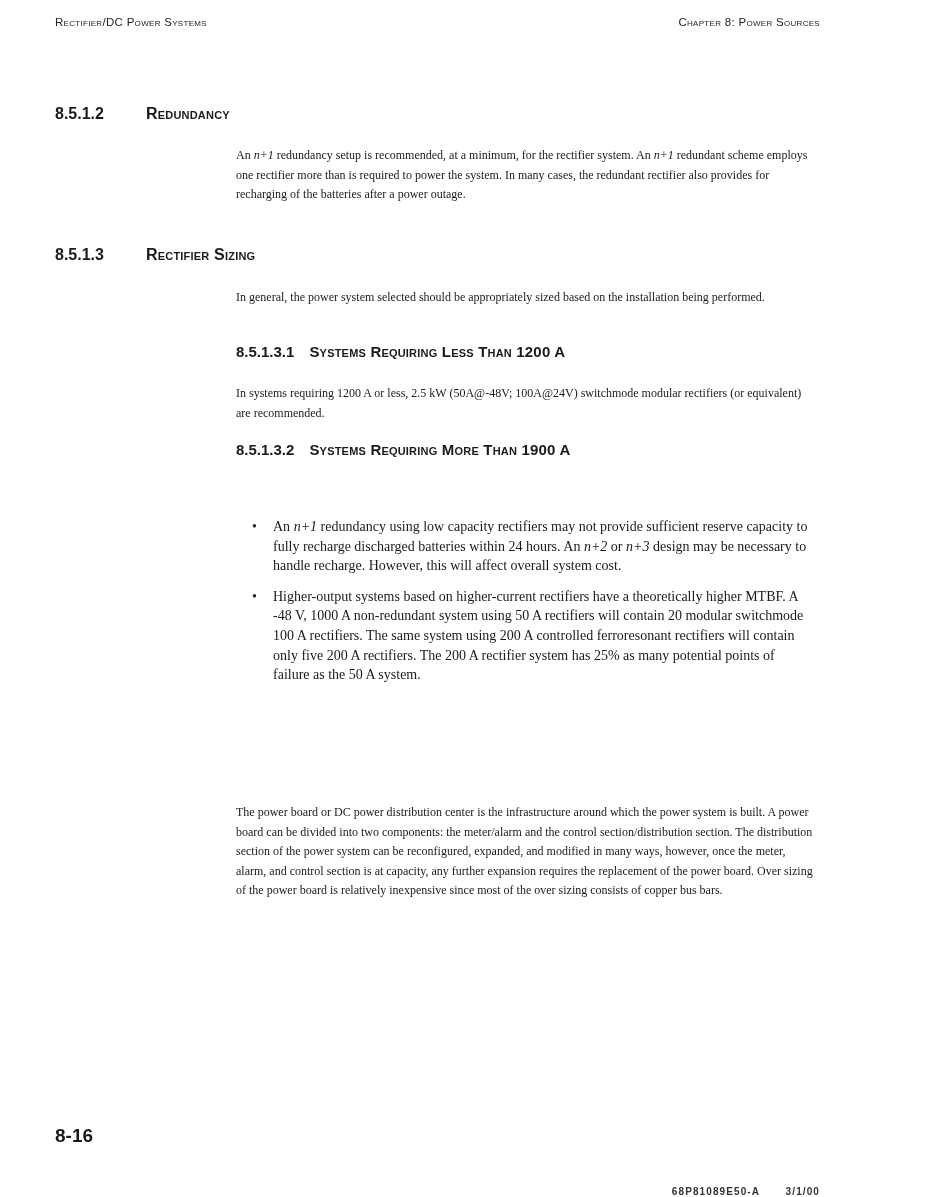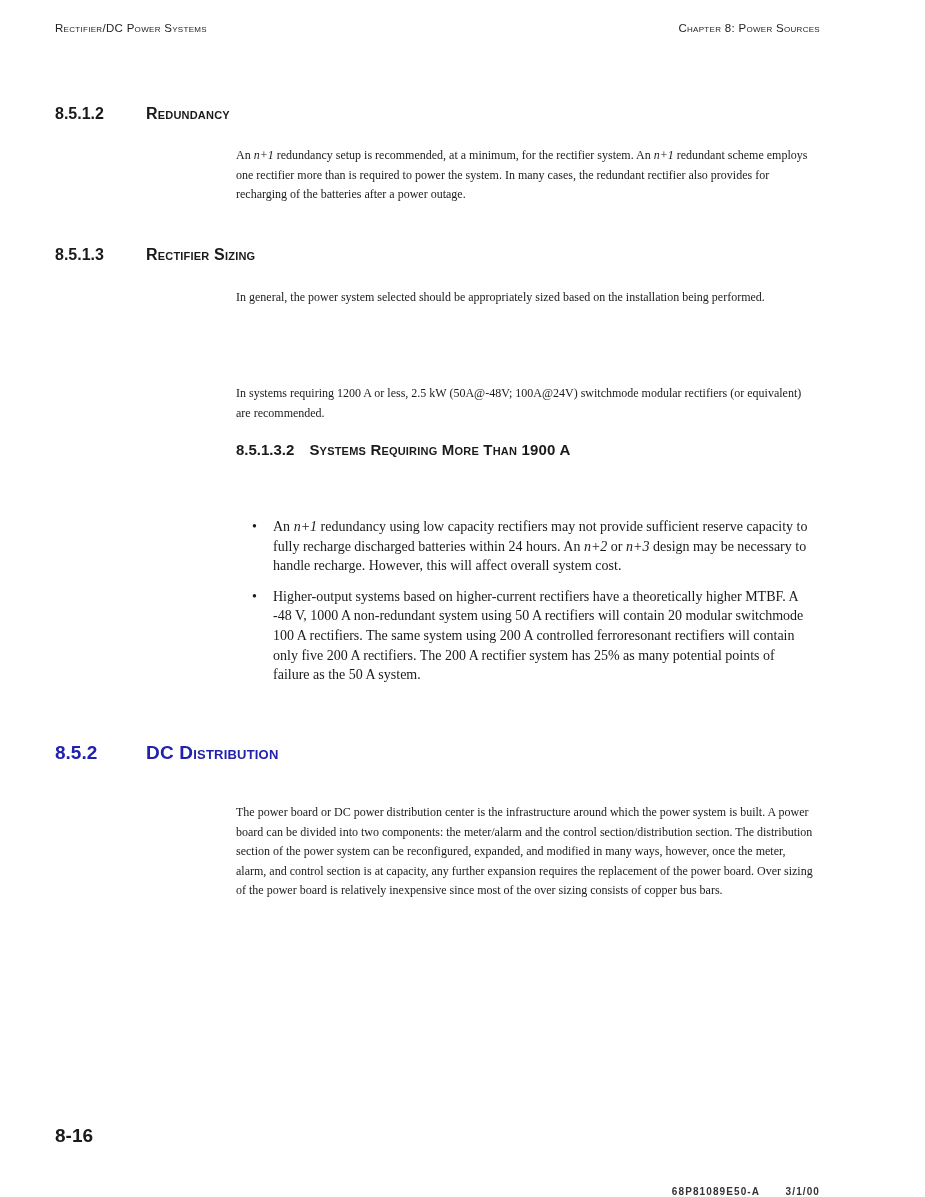--- a/index.html
+++ b/index.html
@@ -10,21 +10,21 @@
     margin: 0 auto;
     background: #ffffff;
     font-family: "Liberation Serif", serif;
     color: #1a1a1a;
     overflow: hidden;
   }
 
   
   .running-header {
     position: absolute;
-    top: 22px; left: 55px; right: 105px;
+    top: 16px; left: 55px; right: 105px;
     display: flex;
     justify-content: space-between;
     font-family: "Liberation Sans", sans-serif;
     font-variant: small-caps;
     font-size: 11.5px;
     letter-spacing: 0.3px;
     color: #222;
   }
 
   
@@ -113,41 +113,40 @@
     <span class="sec-title">Redundancy</span>
   </div>
   <p class="body-para" style="top:134px;"><span>An </span><i>n+1</i><span> redundancy setup is recommended, at a minimum, for the rectifier system. An </span><i>n+1</i><span> redundant scheme employs one rectifier more than is required to power the system. In many cases, the redundant rectifier also provides for recharging of the batteries after a power outage.</span></p>
 
   <div class="h3-row" style="top:246px;">
     <span class="sec-num">8.5.1.3</span>
     <span class="sec-title">Rectifier Sizing</span>
   </div>
   <p class="body-para" style="top:276px;">In general, the power system selected should be appropriately sized based on the installation being performed.</p>
 
+  <div class="h4-row" style="top:343px;">
+    <span class="sec-num4">8.5.1.3.1</span><span class="sec-title">Systems Requiring Less Than 1200 A</span>
+  </div>
   <p class="body-para" style="top:372px;">In systems requiring 1200 A or less, 2.5 kW (50A@-48V; 100A@24V) switchmode modular rectifiers (or equivalent) are recommended.</p>
 
   <div class="h4-row" style="top:441px;">
     <span class="sec-num4">8.5.1.3.2</span><span class="sec-title">Systems Requiring More Than 1900 A</span>
   </div>
 
   <ul class="bullet-list" style="top:517px;">
     <li class="bullet-item">
       <span class="bullet-dot">•</span>
       <span class="bullet-text"><span>An </span><i>n+1</i><span> redundancy using low capacity rectifiers may not provide sufficient reserve capacity to fully recharge discharged batteries within 24 hours. An </span><i>n+2</i><span> or </span><i>n+3</i><span> design may be necessary to handle recharge. However, this will affect overall system cost.</span></span>
     </li>
     <li class="bullet-item">
       <span class="bullet-dot">•</span>
       <span class="bullet-text"><span>Higher-output systems based on higher-current rectifiers have a theoretically higher MTBF. A -48 V, 1000 A non-redundant system using 50 A rectifiers will contain 20 modular switchmode 100 A rectifiers. The same system using 200 A controlled ferroresonant rectifiers will contain only five 200 A rectifiers. The 200 A rectifier system has 25% as many potential points of failure as the 50 A system.</span></span>
     </li>
   </ul>
 
-  <div class="h2-row" style="top:742px;">
-    <span class="sec-num">8.5.2</span>
-    <span class="sec-title">DC Distribution</span>
-  </div>
   <p class="body-para" style="top:791px;">The power board or DC power distribution center is the infrastructure around which the power system is built. A power board can be divided into two components: the meter/alarm and the control section/distribution section. The distribution section of the power system can be reconfigured, expanded, and modified in many ways, however, once the meter, alarm, and control section is at capacity, any further expansion requires the replacement of the power board. Over sizing of the power board is relatively inexpensive since most of the over sizing consists of copper bus bars.</p>
 
   <div class="page-number">8-16</div>
   <div class="footer-right">
     <span class="doc-code">68P81089E50-A</span>
     <span class="doc-date">3/1/00</span>
   </div>
 
 </div>
 

